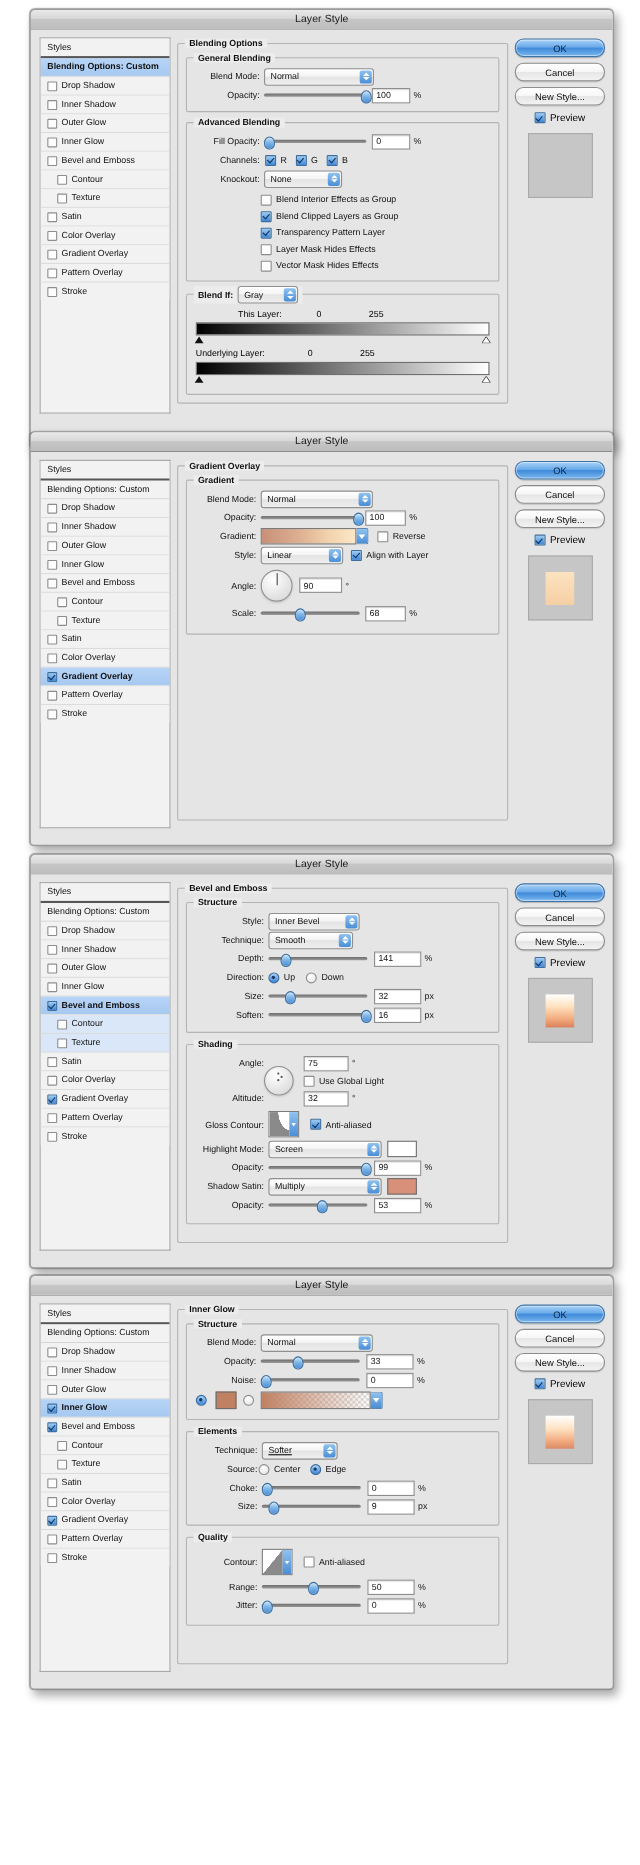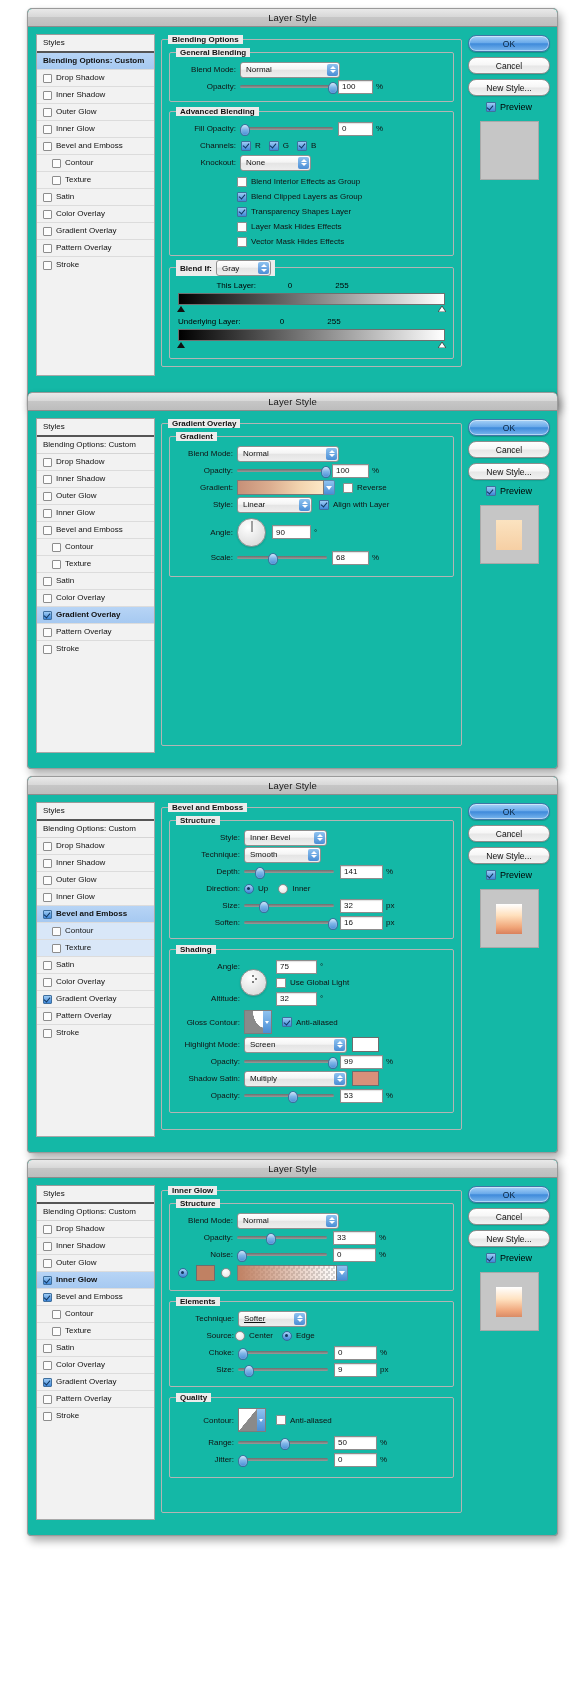--- a/index.html
+++ b/index.html
@@ -10,21 +10,21 @@
     font-size:8px;
     color:#000;
     -webkit-font-smoothing:antialiased;
   }
   .page{position:relative;width:582px;height:1695px;overflow:hidden;background:#fff;}
 
   
   .dialog{
     position:absolute;
     left:27px;width:529px;
-    background:#14b8a6;
+    background:#e5e5e5;
     border:1px solid #9a9a9a;
     border-radius:5px 5px 4px 4px;
     box-shadow:3px 5px 9px rgba(0,0,0,.33), 0 0 1px rgba(0,0,0,.3);
     overflow:hidden;
   }
   .titlebar{
     height:17px;
     background:linear-gradient(to bottom,#e9e9e9 0%,#d8d8d8 45%,#c6c6c6 50%,#bdbdbd 100%);
     border-bottom:1px solid #8c8c8c;
     display:flex;align-items:center;justify-content:center;
@@ -362,21 +362,21 @@
             <div class="chk-lab" style="height:15px;">
               <span class="cb big"></span>
               <span>Blend Interior Effects as Group</span>
             </div>
             <div class="chk-lab" style="height:15px;">
               <span class="cb big on"></span>
               <span>Blend Clipped Layers as Group</span>
             </div>
             <div class="chk-lab" style="height:15px;">
               <span class="cb big on"></span>
-              <span>Transparency Shapes Layer</span>
+              <span>Transparency Pattern Layer</span>
             </div>
             <div class="chk-lab" style="height:15px;">
               <span class="cb big"></span>
               <span>Layer Mask Hides Effects</span>
             </div>
             <div class="chk-lab" style="height:15px;">
               <span class="cb big"></span>
               <span>Vector Mask Hides Effects</span>
             </div>
           </div>
@@ -696,21 +696,21 @@
             <span class="unit">%</span>
           </div>
           <div class="row">
             <span class="lbl" style="width:62px;">Direction:</span>
             <span class="chk-lab">
               <span class="rd on"></span>
               <span>Up</span>
             </span>
             <span class="chk-lab" style="margin-left:10px;">
               <span class="rd"></span>
-              <span>Inner</span>
+              <span>Down</span>
             </span>
           </div>
           <div class="row">
             <span class="lbl" style="width:62px;">Size:</span>
             <span class="slider" style="width:90px;">
               <span class="track"></span>
                   <span class="knob" style="left:15px;"></span>
             </span>
             <span class="fld" style="width:38px;margin-left:6px;">32</span>
             <span class="unit">px</span>

